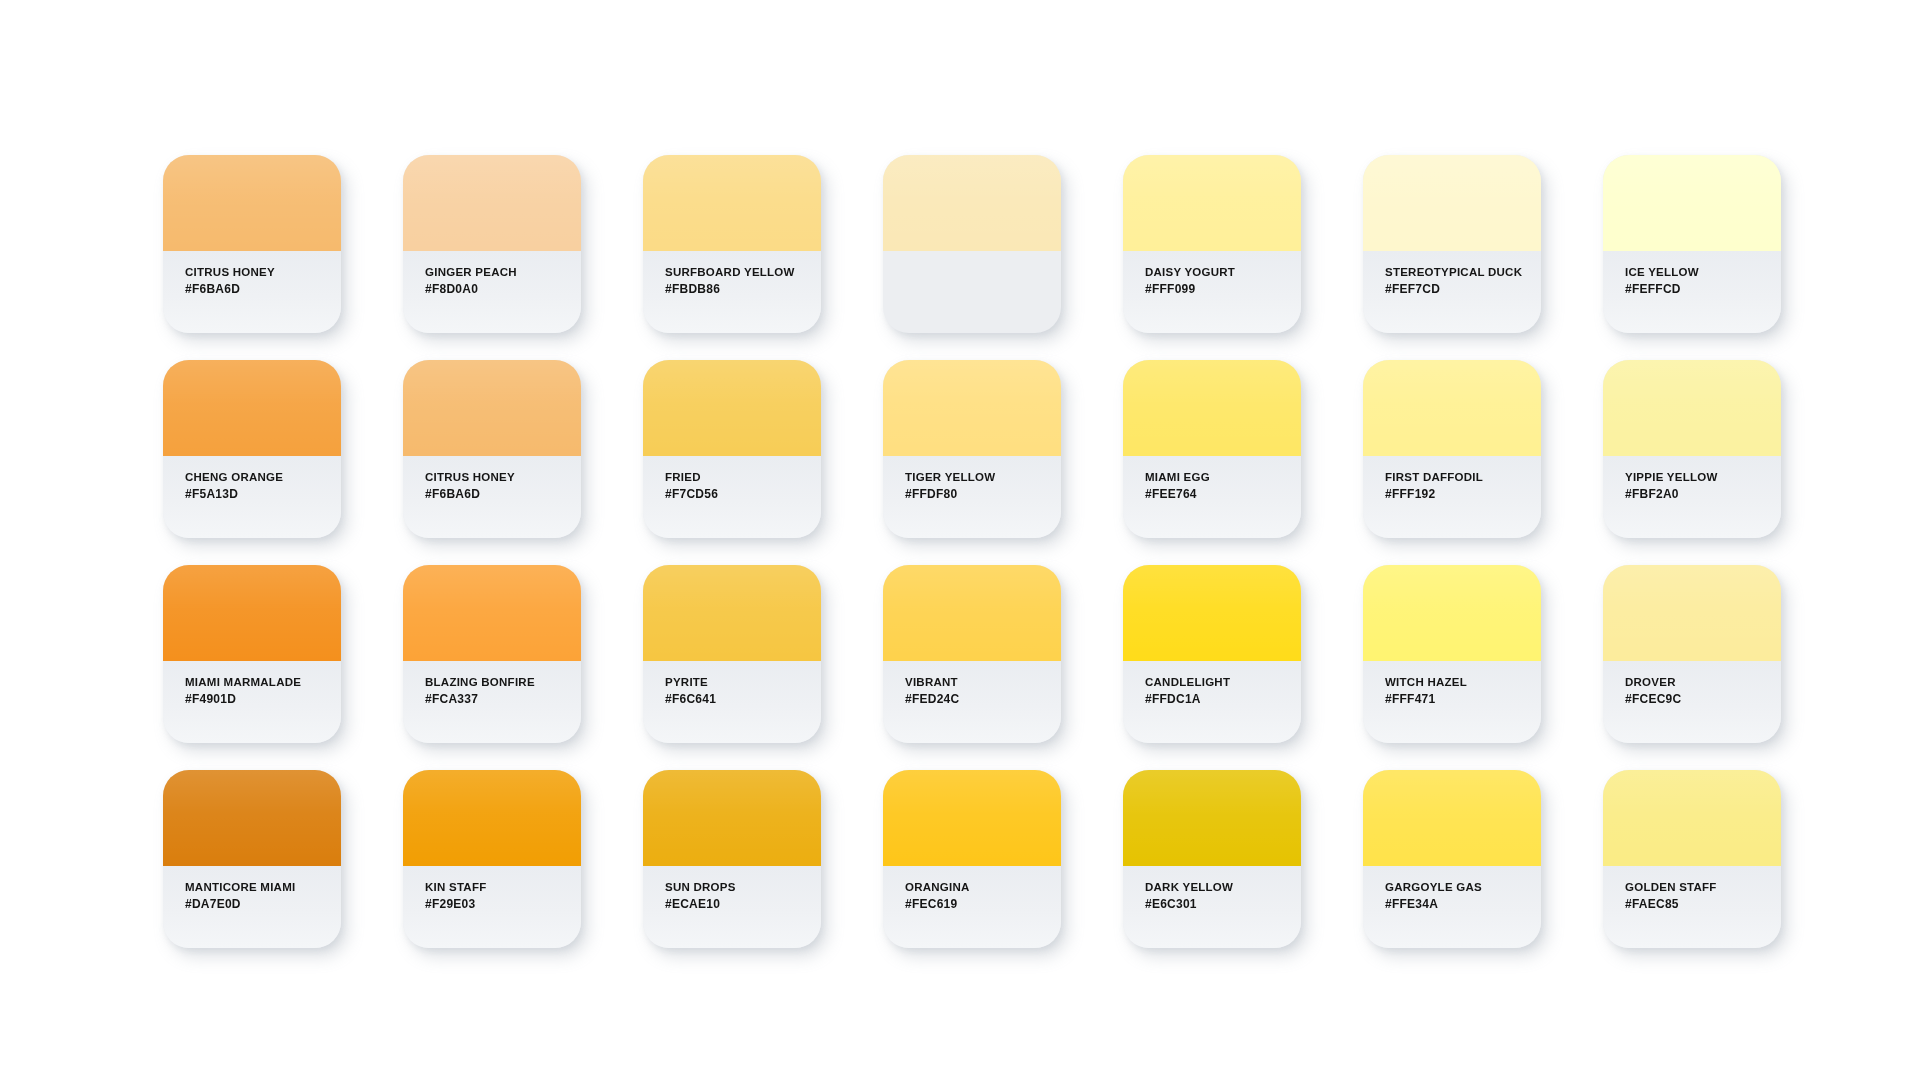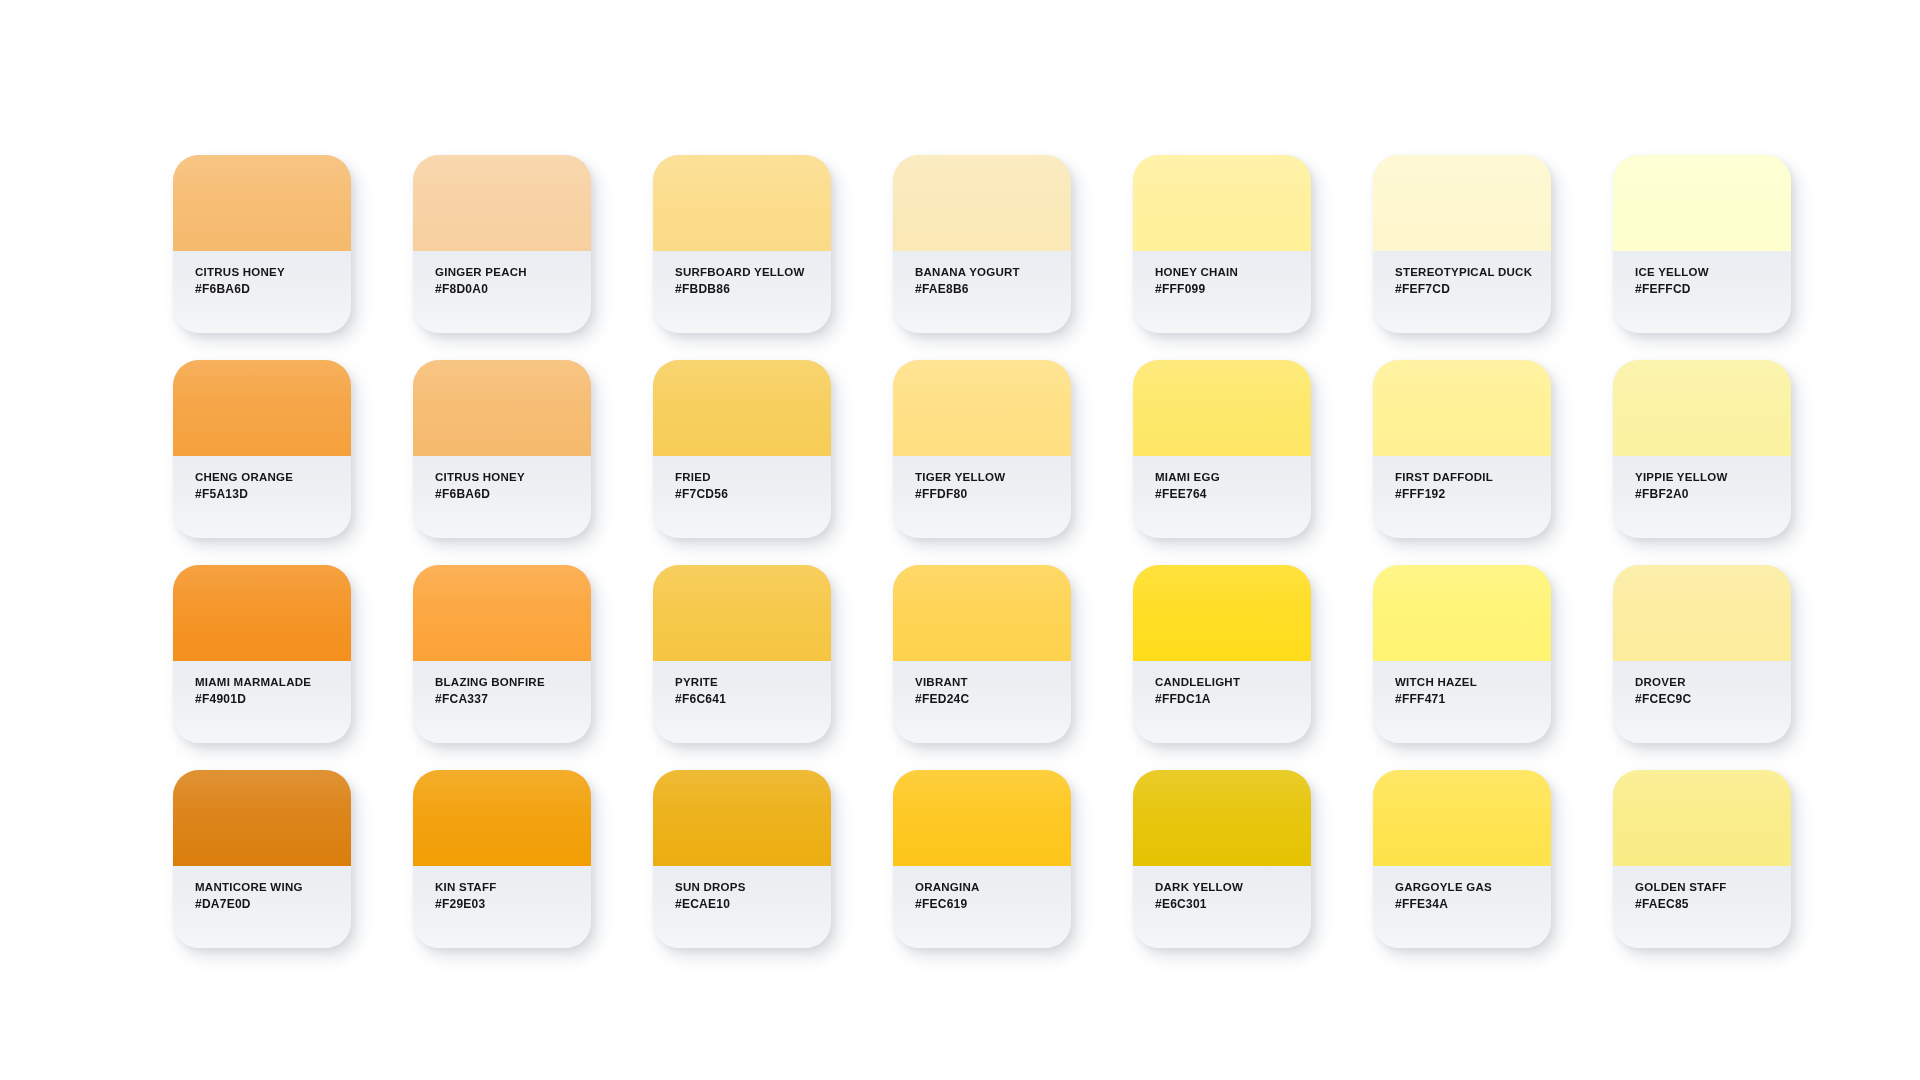--- a/index.html
+++ b/index.html
@@ -10,21 +10,21 @@
   body {
     width: 1920px;
     height: 1080px;
     background: #ffffff;
     font-family: "Liberation Sans", sans-serif;
     overflow: hidden;
   }
 
   #palette-grid {
     position: absolute;
-    left: 173px;
+    left: 163px;
     top: 155px;
     display: grid;
     grid-template-columns: repeat(7, 178px);
     grid-template-rows: repeat(4, 178px);
     column-gap: 62px;
     row-gap: 27px;
   }
 
   .swatch-card {
     position: relative;
@@ -107,29 +107,25 @@
     </div>
     <div class="swatch-card">
       <div class="swatch-color" style="background-color: rgb(251, 219, 134);"></div>
       <div class="swatch-label">
         <div class="swatch-name">SURFBOARD YELLOW</div>
         <div class="swatch-hex">#FBDB86</div>
       </div>
     </div>
     <div class="swatch-card">
       <div class="swatch-color" style="background-color: rgb(250, 232, 182);"></div>
-      <div class="swatch-label">
-        <div class="swatch-name">BANANA YOGURT</div>
-        <div class="swatch-hex">#FAE8B6</div>
-      </div>
     </div>
     <div class="swatch-card">
       <div class="swatch-color" style="background-color: rgb(255, 240, 153);"></div>
       <div class="swatch-label">
-        <div class="swatch-name">HONEY CHAIN</div>
+        <div class="swatch-name">DAISY YOGURT</div>
         <div class="swatch-hex">#FFF099</div>
       </div>
     </div>
     <div class="swatch-card">
       <div class="swatch-color" style="background-color: rgb(254, 247, 205);"></div>
       <div class="swatch-label">
         <div class="swatch-name">STEREOTYPICAL DUCK</div>
         <div class="swatch-hex">#FEF7CD</div>
       </div>
     </div>
@@ -234,21 +230,21 @@
     <div class="swatch-card">
       <div class="swatch-color" style="background-color: rgb(252, 236, 156);"></div>
       <div class="swatch-label">
         <div class="swatch-name">DROVER</div>
         <div class="swatch-hex">#FCEC9C</div>
       </div>
     </div>
     <div class="swatch-card">
       <div class="swatch-color" style="background-color: rgb(218, 126, 13);"></div>
       <div class="swatch-label">
-        <div class="swatch-name">MANTICORE WING</div>
+        <div class="swatch-name">MANTICORE MIAMI</div>
         <div class="swatch-hex">#DA7E0D</div>
       </div>
     </div>
     <div class="swatch-card">
       <div class="swatch-color" style="background-color: rgb(242, 158, 3);"></div>
       <div class="swatch-label">
         <div class="swatch-name">KIN STAFF</div>
         <div class="swatch-hex">#F29E03</div>
       </div>
     </div>

